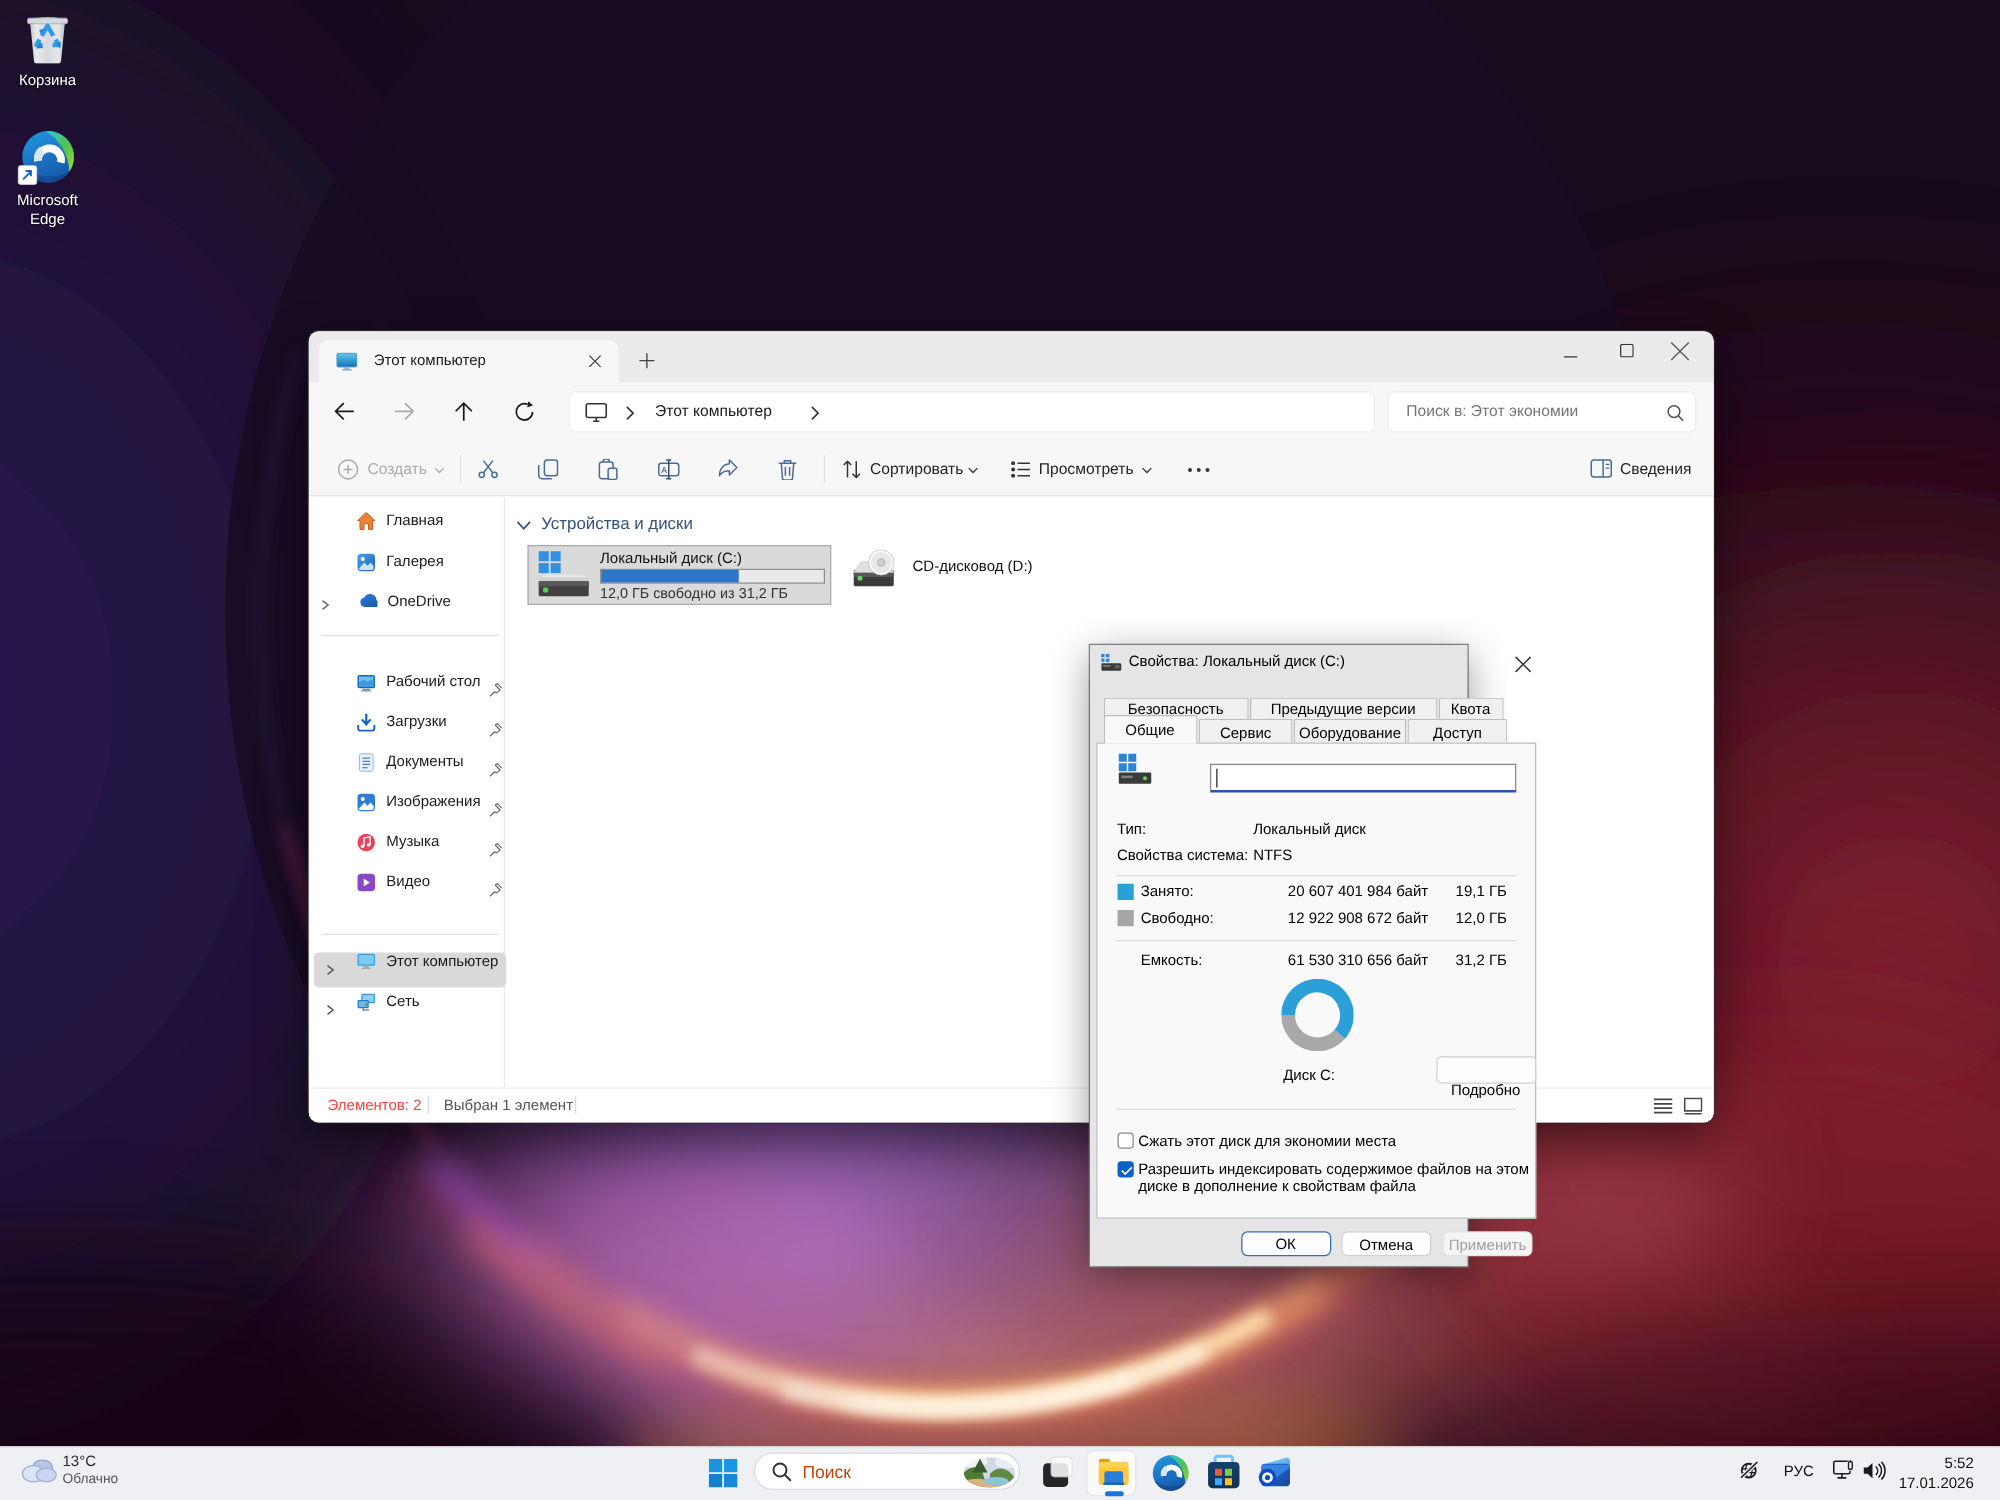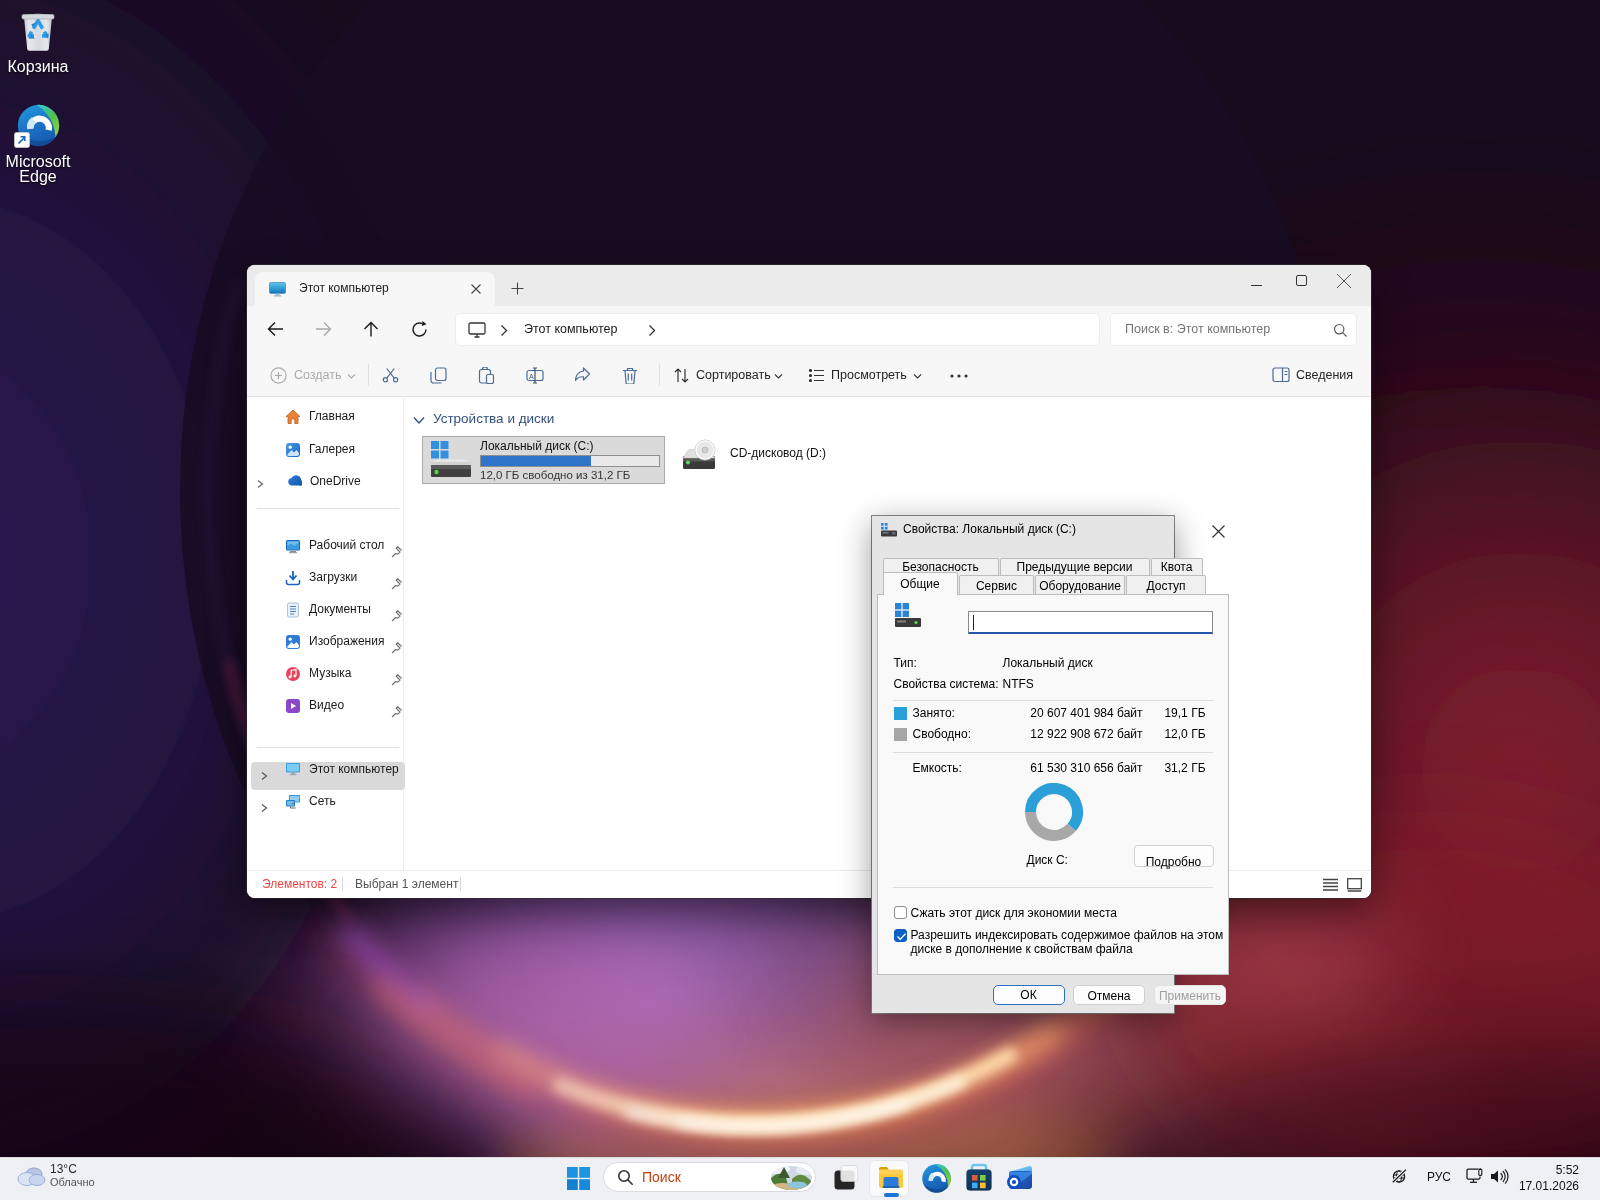--- a/index.html
+++ b/index.html
@@ -1,21 +1,21 @@
 <!DOCTYPE html>
 <html><head>
 <meta charset="utf-8">
 <style>
 * { margin:0; padding:0; box-sizing:border-box; }
 html,body { width:1600px; height:1200px; overflow:hidden; font-family:"Liberation Sans", sans-serif; }
 #desktop { position:absolute; inset:0; width:1600px; height:1200px; background:#1a1030; }
 #wall { position:absolute; left:0; top:0; }
 .abs { position:absolute; }
 
-.dicon { position:absolute; text-align:center; color:#fff; font-size:16px; text-shadow:0 1px 2px rgba(0,0,0,.9); }
+.dicon { position:absolute; text-align:center; color:#fff; font-size:12px; text-shadow:0 1px 2px rgba(0,0,0,.9); }
 
 #win { position:absolute; left:247px; top:265px; width:1124px; height:633px; background:#ffffff; border-radius:8px; box-shadow:0 15px 40px rgba(0,0,0,.45), 0 0 0 1px rgba(60,60,60,.55); overflow:hidden; }
 #tabbar { position:absolute; left:0; top:0; width:100%; height:41px; background:#ebebeb; }
 #tab { position:absolute; left:8px; top:7px; width:240px; height:34px; background:#f7f7f7; border-radius:8px 8px 0 0; }
 #addr { position:absolute; left:0; top:41px; width:100%; height:47px; background:#f7f7f7; }
 #toolbar { position:absolute; left:0; top:88px; width:100%; height:44px; background:#f7f7f7; border-bottom:1px solid #e3e3e3; }
 #body { position:absolute; left:0; top:133px; width:100%; bottom:28px; background:#fff; }
 #sidebar { position:absolute; left:0; top:0; width:157px; height:100%; background:#fff; border-right:1px solid #ebebeb; font-size:12px; color:#1a1a1a; }
 #statusbar { position:absolute; left:0; bottom:0; width:100%; height:28px; background:#fff; border-top:1px solid #ececec; font-size:12px; color:#444; }
 .srow { position:absolute; left:4px; width:154px; height:28px; display:flex; align-items:flex-start; }
@@ -222,21 +222,21 @@
           </svg>
         <svg class="abs" style="left:44px;top:10px" width="8" height="13" viewBox="0 0 8 13">
             <path d="M 1.5 1.5 L 6.5 6.5 L 1.5 11.5" stroke="#333" stroke-width="1.3" fill="none"></path>
           </svg>
         <span class="abs" style="left:68px;top:8px;font-size:12.5px;color:#1b1b1b">Этот компьютер</span>
         <svg class="abs" style="left:192px;top:10px" width="8" height="13" viewBox="0 0 8 13">
             <path d="M 1.5 1.5 L 6.5 6.5 L 1.5 11.5" stroke="#333" stroke-width="1.3" fill="none"></path>
           </svg>
       </div>
       <div class="abs" style="left:863px;top:7px;width:247px;height:33px;background:#fff;border:1px solid #ededed;border-radius:5px">
-        <span class="abs" style="left:14px;top:8px;font-size:12.5px;color:#757575">Поиск в: Этот компьютер</span>
+        <span class="abs" style="left:14px;top:8px;font-size:12.5px;color:#757575">Поиск в: Этот экономии</span>
         <svg class="abs" style="left:222px;top:9px" width="15" height="15" viewBox="0 0 15 15">
             <circle cx="6.2" cy="6.2" r="4.7" fill="none" stroke="#555" stroke-width="1.2"></circle>
             <line x1="9.7" y1="9.7" x2="13.5" y2="13.5" stroke="#555" stroke-width="1.2"></line>
           </svg>
       </div>
     </div>
     <div id="toolbar">
       <svg class="abs" style="left:23px;top:14px" width="17" height="17" viewBox="0 0 17 17">
           <circle cx="8.5" cy="8.5" r="7.6" fill="none" stroke="#ababab" stroke-width="1.2"></circle>
           <path d="M 8.5 5 v 7 M 5 8.5 h 7" stroke="#ababab" stroke-width="1.2"></path>
@@ -581,21 +581,21 @@
       <span class="abs" style="left:270px;top:133px;width:59px;text-align:right">12,0 ГБ</span>
       <div class="abs" style="left:16px;top:158px;width:320px;height:1px;background:#dcdcdc"></div>
       <span class="abs" style="left:36px;top:167px">Емкость:</span>
       <span class="abs" style="left:136px;top:167px;width:130px;text-align:right">61 530 310 656 байт</span>
       <span class="abs" style="left:270px;top:167px;width:59px;text-align:right">31,2 ГБ</span>
       <svg class="abs" style="left:148px;top:189px" width="58" height="58" viewBox="0 0 58 58">
         <path d="M 5.5 29 A 23.5 23.5 0 1 1 46.74 44.42" fill="none" stroke="#2b9fd8" stroke-width="11"></path>
         <path d="M 46.74 44.42 A 23.5 23.5 0 0 1 5.5 29" fill="none" stroke="#a8a8a8" stroke-width="11"></path>
       </svg>
       <span class="abs" style="left:150px;top:259px">Диск C:</span>
-      <div class="abs" style="left:257px;top:251px;width:80px;height:22px;background:#fdfdfd;border:1px solid #d0d0d0;border-radius:4px;text-align:center;padding-top:9px">Подробно</div>
+      <div class="abs" style="left:272px;top:251px;width:80px;height:22px;background:#fdfdfd;border:1px solid #d0d0d0;border-radius:4px;text-align:center;padding-top:19px">Подробно</div>
       <div class="abs" style="left:16px;top:293px;width:320px;height:1px;background:#dcdcdc"></div>
       <div class="abs" style="left:17px;top:312px;width:13px;height:13px;background:#fff;border:1px solid #8a8a8a;border-radius:3px"></div>
       <span class="abs" style="left:34px;top:312px">Сжать этот диск для экономии места</span>
       <div class="abs" style="left:17px;top:335px;width:13px;height:13px;background:#0b61c4;border:1px solid #0b61c4;border-radius:3px">
         <svg width="11" height="11" viewBox="0 0 11 11" style="display:block;margin:1px">
             <path d="M 1.5 5.5 L 4.2 8.2 L 9.5 2.8" stroke="#fff" stroke-width="1.4" fill="none"></path>
           </svg>
       </div>
       <span class="abs" style="left:34px;top:335px;line-height:13.5px">Разрешить индексировать содержимое файлов на этом<br>диске в дополнение к свойствам файла</span>
     </div>

